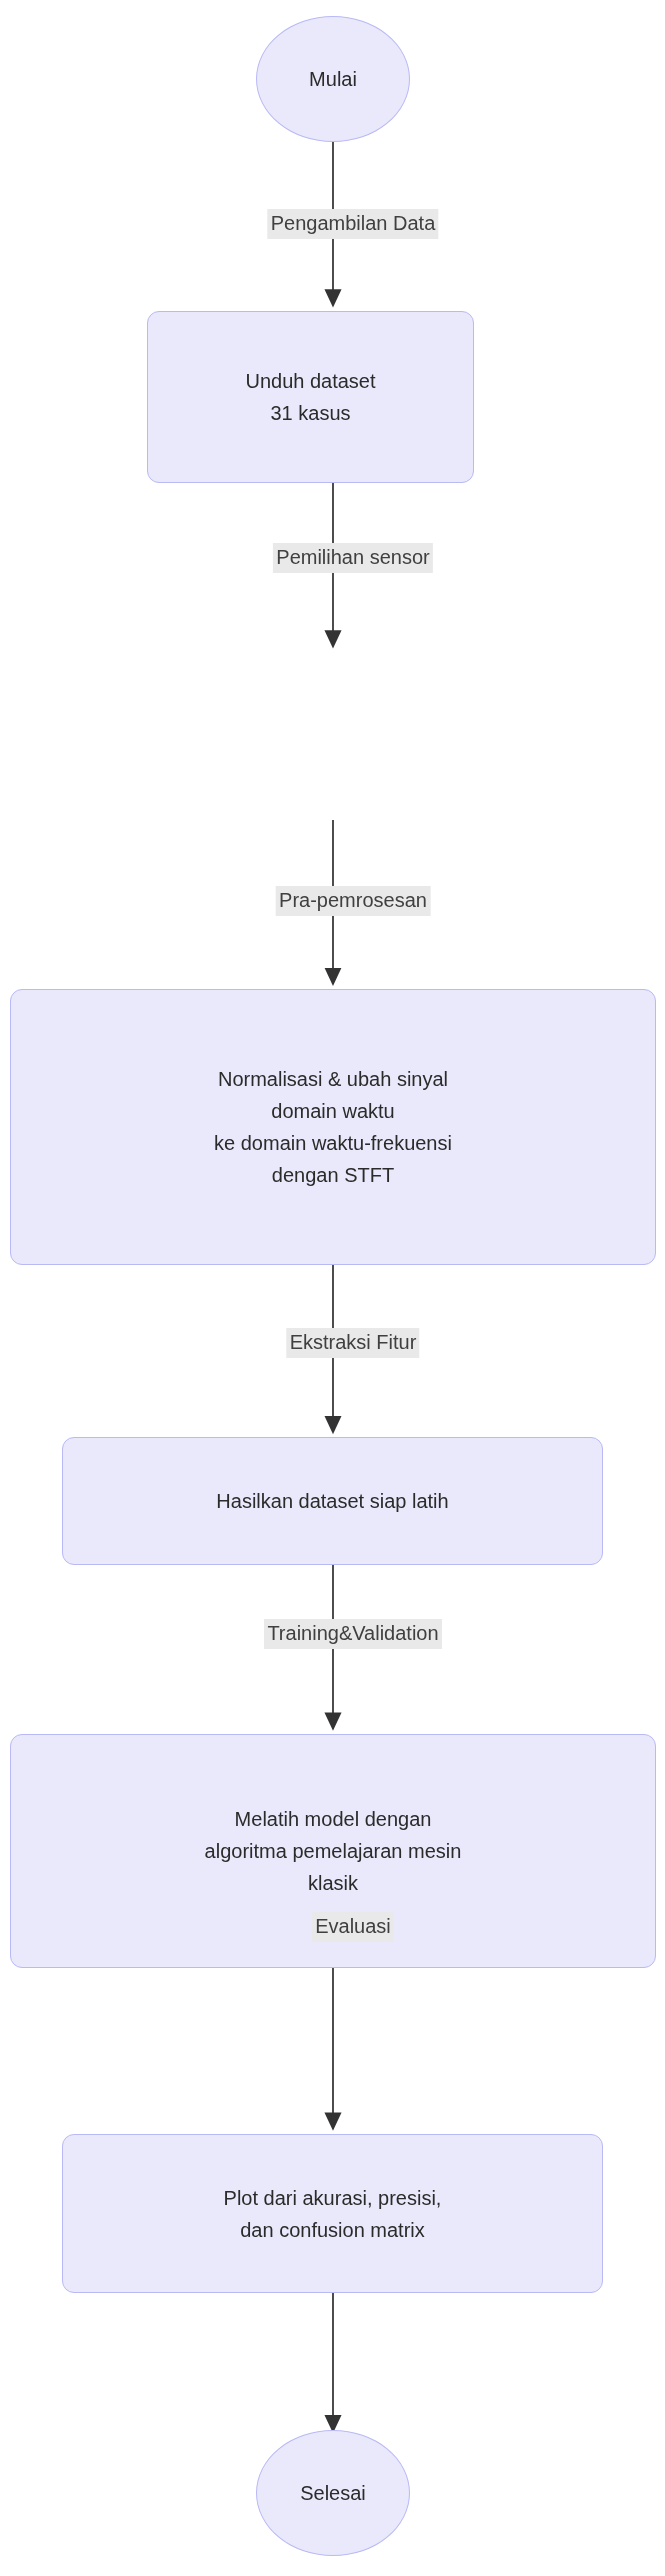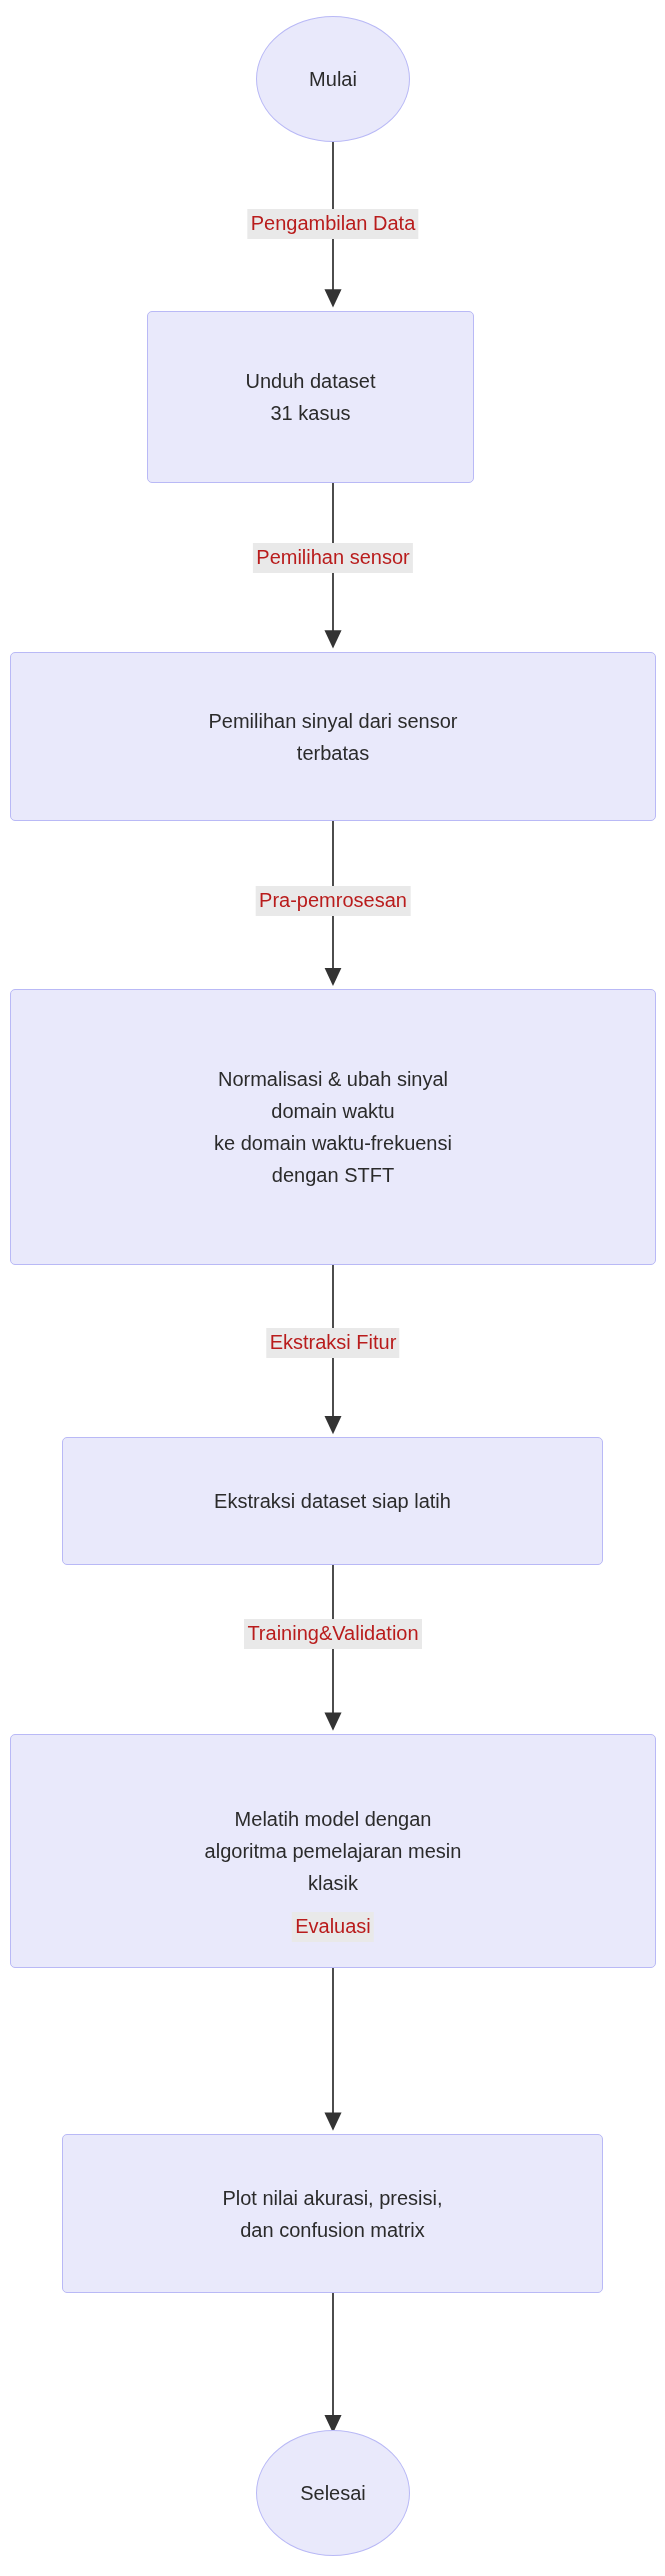--- a/index.html
+++ b/index.html
@@ -33,37 +33,38 @@
     line-height:32px;
     letter-spacing:0px;
     white-space:pre-line;
     z-index:2;
   }
   .node.terminal{
     border-radius:50% / 50%;
     justify-content:center;
   }
   .node.process{
-    border-radius:5px;
+    border-radius:12px;
   }
   .edge-label{
     position:absolute;
     box-sizing:border-box;
     background:#e9e9e9;
-    color:#b91c1c;
+    color:#404040;
     font-size:20px;
     line-height:29.5px;
     height:29.5px;
     padding:0 3.4px;
     white-space:nowrap;
     display:flex;
     align-items:center;
     justify-content:center;
     z-index:3;
     transform:translateX(-50%);
+    margin-left:20px;
   }
 </style>
 </head>
 <body>
 
 <div id="flowchart">
 
   <svg id="edges" viewBox="0 0 992 3839" xmlns="http://www.w3.org/2000/svg">
     <defs>
       <marker id="arrowhead" markerWidth="11" markerHeight="11" refX="9.2" refY="5.5" orient="auto" markerUnits="strokeWidth">
@@ -88,44 +89,40 @@
 
   <div class="node terminal" style="left:256px;top:16px;width:154px;height:126px;">
     <span>Mulai</span>
   </div>
 
   <div class="node process" style="left:147px;top:311px;width:327px;height:172px;">
     <span>Unduh dataset
 31 kasus</span>
   </div>
 
-  <div class="node process" style="left:10px;top:652px;width:646px;height:169px;">
-    <span>Pemilihan sinyal dari sensor
-terbatas</span>
-  </div>
 
   <div class="node process" style="left:10px;top:989px;width:646px;height:276px;">
     <span>Normalisasi &amp; ubah sinyal
 domain waktu
 ke domain waktu-frekuensi
 dengan STFT</span>
   </div>
 
   <div class="node process" style="left:62px;top:1437px;width:541px;height:128px;">
-    <span>Ekstraksi dataset siap latih</span>
+    <span>Hasilkan dataset siap latih</span>
   </div>
 
   <div class="node process" style="left:10px;top:1734px;width:646px;height:234px;align-items:center;">
     <span>Melatih model dengan
 algoritma pemelajaran mesin
 klasik</span>
   </div>
 
   <div class="node process" style="left:62px;top:2134px;width:541px;height:159px;">
-    <span>Plot nilai akurasi, presisi,
+    <span>Plot dari akurasi, presisi,
 dan confusion matrix</span>
   </div>
 
   <div class="node terminal" style="left:256px;top:2430px;width:154px;height:126px;">
     <span>Selesai</span>
   </div>
 
   <div class="edge-label" style="left:333px;top:209px;">
     <span>Pengambilan Data</span>
   </div>

